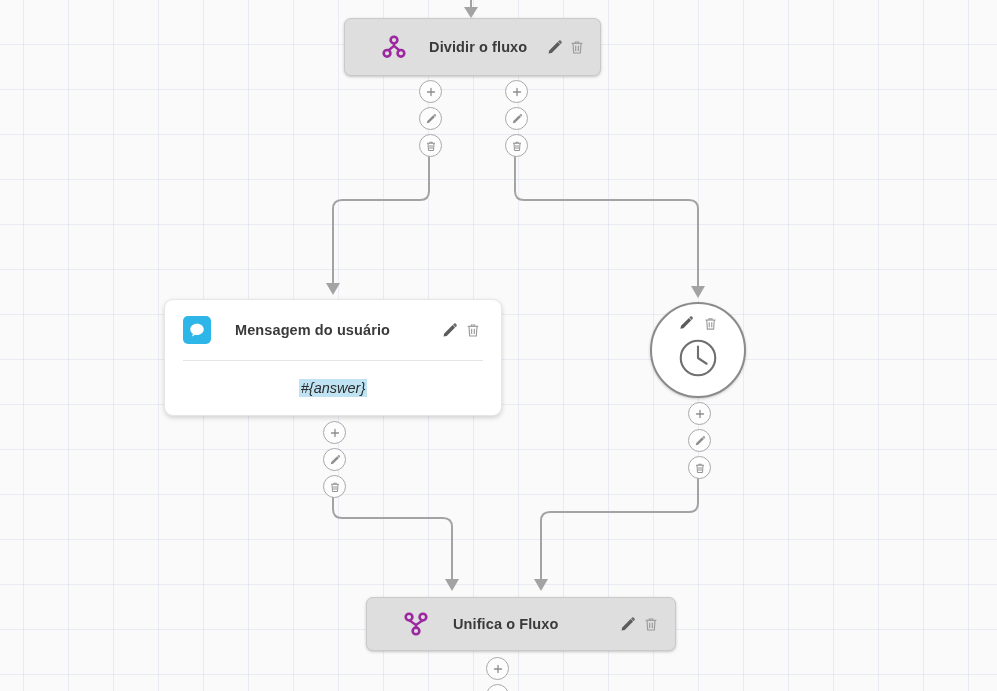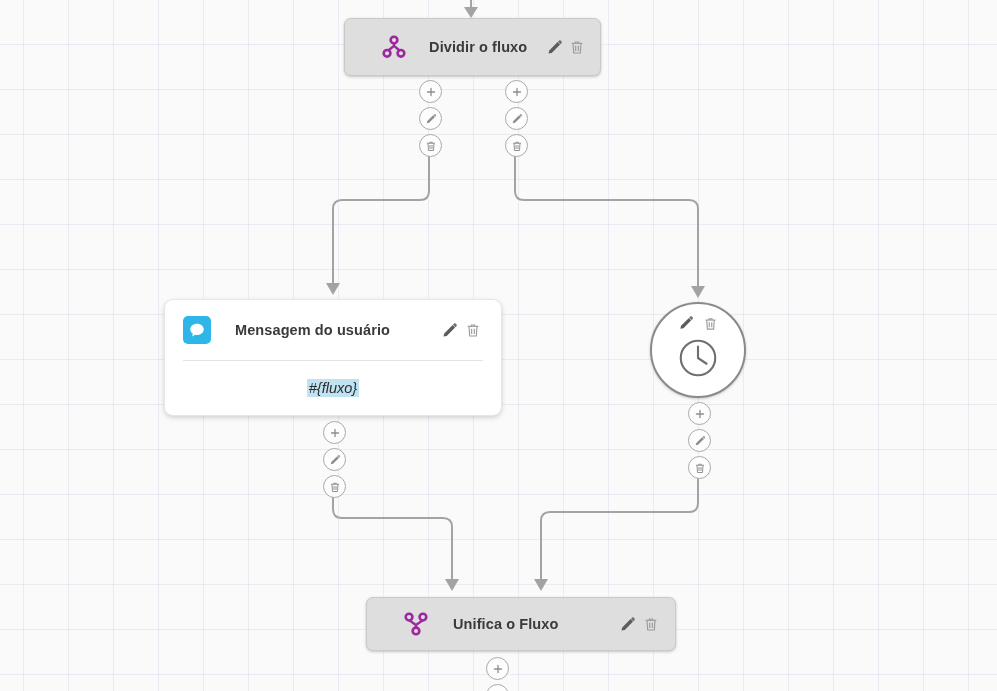--- a/index.html
+++ b/index.html
@@ -329,21 +329,21 @@
             <path d="M4 6.5 h16"></path>
             <path d="M9.5 6.5 v-2 h5 v2"></path>
             <path d="M6 6.5 L7 21 h10 L18 6.5"></path>
             <path d="M10 10 v8 M14 10 v8"></path>
           </g>
         </svg>
       </span>
     </div>
     <div class="msg-divider"></div>
     <div class="msg-body">
-      <span class="var-chip">#{fluxo}</span>
+      <span class="var-chip">#{answer}</span>
     </div>
   </div>
 
   <div class="edge-btns" style="left:323px; top:421px;">
     <span class="ebtn">
       <svg width="12" height="12" viewBox="0 0 24 24">
         <g stroke="#8d8d8d" stroke-width="2.6" stroke-linecap="round">
           <path d="M12 5 V19 M5 12 H19"></path>
         </g>
       </svg>

